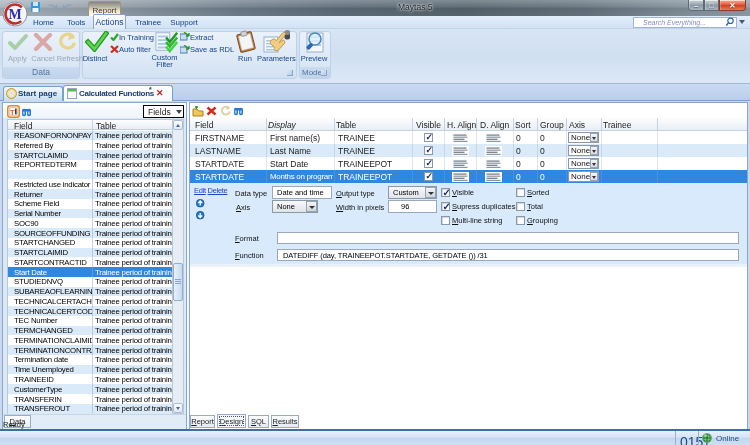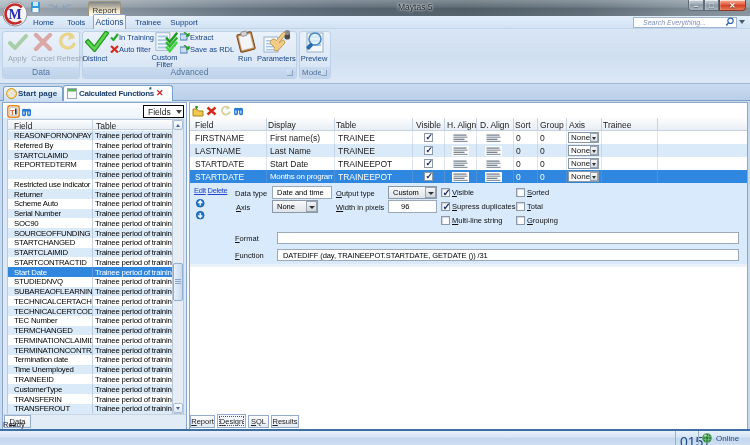--- a/index.html
+++ b/index.html
@@ -83,21 +83,20 @@
     <circle cx="5.5" cy="3.8" r="2.7" fill="none" stroke="#2a66b0" stroke-width="1.2"></circle>
     <line x1="3.4" y1="6" x2="1.2" y2="8.6" stroke="#2a66b0" stroke-width="1.5"></line>
   </svg>
 <div class="abs" id="search-drop"></div>
 
 <div class="abs" id="ribbon"></div>
 <div class="rgroup" style="left:2px;top:31px;width:78px;">
   <div class="rglabel">Data</div>
 </div>
 <div class="rgroup" style="left:82px;top:31px;width:215px;">
-  <div class="rglabel">Advanced</div>
     <div class="launcher"></div>
 </div>
 <div class="rgroup" style="left:299px;top:31px;width:32px;">
   <div class="rglabel" style="text-align:left;padding-left:2px;font-size:8px;">Mode</div>
     <div class="launcher"></div>
 </div>
 
 <svg class="abs" style="left:7px;top:33px;" width="22" height="18" viewBox="0 0 22 18">
     <path d="M3 10 L8 15 L19 3" fill="none" stroke="#a8cfa8" stroke-width="4" stroke-linecap="round" stroke-linejoin="round"></path>
   </svg>
@@ -248,21 +247,21 @@
     <span style="position:absolute;left:6px;top:0.5px;width:78px;overflow:hidden;white-space:nowrap;">Restricted use indicator</span>
     <span style="position:absolute;left:87px;top:0.5px;width:77px;overflow:hidden;white-space:nowrap;">Trainee period of training</span>
     <span style="position:absolute;left:84px;top:0;width:1px;height:10px;background:rgba(150,170,200,0.25);"></span>
   </div>
 <div class="abs" style="left:8px;top:189.06px;width:164px;height:9.76px;background:#dbeaf8;font-size:7.8px;overflow:hidden;letter-spacing:-0.22px;">
     <span style="position:absolute;left:6px;top:0.5px;width:78px;overflow:hidden;white-space:nowrap;">Returner</span>
     <span style="position:absolute;left:87px;top:0.5px;width:77px;overflow:hidden;white-space:nowrap;">Trainee period of training</span>
     <span style="position:absolute;left:84px;top:0;width:1px;height:10px;background:rgba(150,170,200,0.25);"></span>
   </div>
 <div class="abs" style="left:8px;top:198.82px;width:164px;height:9.76px;background:#fff;font-size:7.8px;overflow:hidden;letter-spacing:-0.22px;">
-    <span style="position:absolute;left:6px;top:0.5px;width:78px;overflow:hidden;white-space:nowrap;">Scheme Auto</span>
+    <span style="position:absolute;left:6px;top:0.5px;width:78px;overflow:hidden;white-space:nowrap;">Scheme Field</span>
     <span style="position:absolute;left:87px;top:0.5px;width:77px;overflow:hidden;white-space:nowrap;">Trainee period of training</span>
     <span style="position:absolute;left:84px;top:0;width:1px;height:10px;background:rgba(150,170,200,0.25);"></span>
   </div>
 <div class="abs" style="left:8px;top:208.58px;width:164px;height:9.76px;background:#dbeaf8;font-size:7.8px;overflow:hidden;letter-spacing:-0.22px;">
     <span style="position:absolute;left:6px;top:0.5px;width:78px;overflow:hidden;white-space:nowrap;">Serial Number</span>
     <span style="position:absolute;left:87px;top:0.5px;width:77px;overflow:hidden;white-space:nowrap;">Trainee period of training</span>
     <span style="position:absolute;left:84px;top:0;width:1px;height:10px;background:rgba(150,170,200,0.25);"></span>
   </div>
 <div class="abs" style="left:8px;top:218.34px;width:164px;height:9.76px;background:#fff;font-size:7.8px;overflow:hidden;letter-spacing:-0.22px;">
     <span style="position:absolute;left:6px;top:0.5px;width:78px;overflow:hidden;white-space:nowrap;">SOC90</span>
@@ -389,21 +388,21 @@
   </svg>
 <svg class="abs" style="left:233px;top:105px;" width="11" height="11" viewBox="0 0 11 11">
     <path d="M1 4 A2.2 2.2 0 0 1 5 4 L5 9 A2.2 2.2 0 0 1 1 9 Z" fill="#2a7ad4"></path>
     <path d="M6 4 A2.2 2.2 0 0 1 10 4 L10 9 A2.2 2.2 0 0 1 6 9 Z" fill="#2a7ad4"></path>
     <rect x="4" y="3" width="3" height="2.5" fill="#2a7ad4"></rect>
     <rect x="1.8" y="5.5" width="2" height="3" fill="#9ac4ee"></rect>
     <rect x="6.8" y="5.5" width="2" height="3" fill="#9ac4ee"></rect>
   </svg>
 <div class="abs" style="left:190px;top:118px;width:557px;height:13px;background:linear-gradient(180deg,#fdfdfe,#e8eef5);border-bottom:1px solid #c5d2e2;"></div>
 <div class="abs" style="left:195px;top:120px;font-size:8.5px;color:#222;">Field</div>
-<div class="abs" style="left:268px;top:120px;font-size:8.5px;color:#222;">Display</div>
+<div class="abs" style="left:268px;top:120px;font-size:8.5px;color:#222;font-style:italic;">Display</div>
 <div class="abs" style="left:336px;top:120px;font-size:8.5px;color:#222;">Table</div>
 <div class="abs" style="left:416px;top:120px;font-size:8.5px;color:#222;">Visible</div>
 <div class="abs" style="left:447px;top:120px;font-size:8.5px;color:#222;">H. Align</div>
 <div class="abs" style="left:480px;top:120px;font-size:8.5px;color:#222;">D. Align</div>
 <div class="abs" style="left:515px;top:120px;font-size:8.5px;color:#222;">Sort</div>
 <div class="abs" style="left:540px;top:120px;font-size:8.5px;color:#222;">Group</div>
 <div class="abs" style="left:569px;top:120px;font-size:8.5px;color:#222;">Axis</div>
 <div class="abs" style="left:603px;top:120px;font-size:8.5px;color:#222;">Trainee</div>
 <div class="abs" style="left:266px;top:118px;width:1px;height:13px;background:#c5d2e2;"></div>
 <div class="abs" style="left:334px;top:118px;width:1px;height:13px;background:#c5d2e2;"></div>

